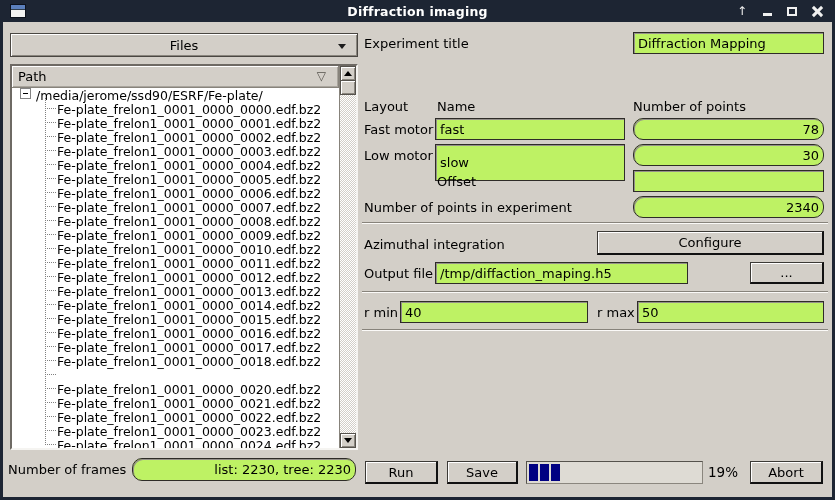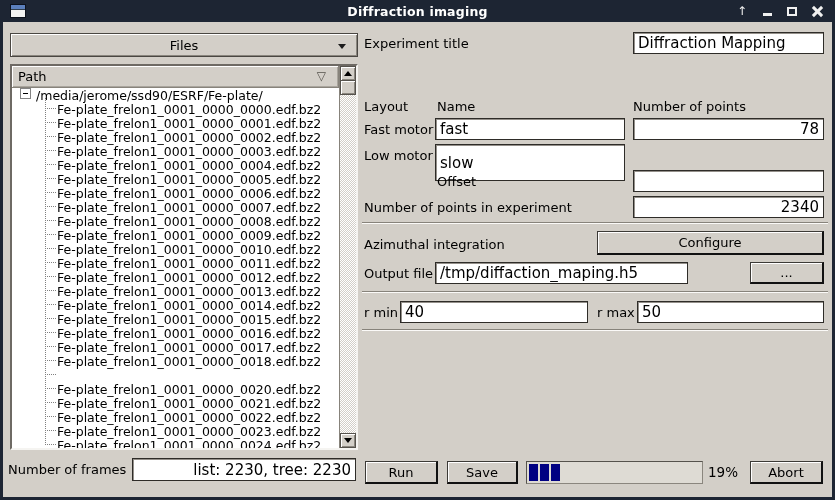--- a/index.html
+++ b/index.html
@@ -17,24 +17,24 @@
   .controls{position:absolute;right:10px;top:0;height:22px;display:flex;align-items:center;gap:9px;}
   .ctrl{width:16px;height:16px;display:flex;align-items:center;justify-content:center;color:#f0f0f0;cursor:default;}
   .shade-glyph{font-size:12px;line-height:1;color:#f0f0f0;}
   .min-bar{width:9px;height:3px;background:#f0f0f0;margin-top:7px;}
   .max-box{width:10px;height:9px;border:2px solid #f0f0f0;box-sizing:border-box;}
   .x-icon{position:relative;width:11px;height:11px;}
   .x-icon i{position:absolute;left:-1px;top:4px;width:13px;height:3px;background:#f0f0f0;}
   .x-icon i.xb1{transform:rotate(45deg);} .x-icon i.xb2{transform:rotate(-45deg);}
   
   .label{position:absolute;font-size:13px;color:#000;white-space:nowrap;}
-  .field{position:absolute;background:#ffffff;border:1px solid #2e2c28;box-sizing:border-box;
-    box-shadow:inset 1px 1px 0 #94908a;font-family:"DejaVu Sans",sans-serif;font-size:15px;
+  .field{position:absolute;background:#bef264;border:1px solid #2e2c28;box-sizing:border-box;
+    box-shadow:inset 1px 1px 0 #94908a;font-family:"DejaVu Sans",sans-serif;font-size:13px;
     color:#000;padding:0 4px;outline:none;}
-  .field.right{text-align:right;}
+  .field.right{text-align:right;border-radius:10px;}
   .btn{position:absolute;background:#d3cfc8;border:1px solid #3c3a36;border-right:2px solid #111;
     border-bottom:2px solid #111;box-sizing:border-box;box-shadow:inset 1px 1px 0 #ffffff;
     font-size:13px;color:#000;display:flex;align-items:center;justify-content:center;cursor:default;}
   .sep{position:absolute;height:0;border-top:1px solid #87837b;border-bottom:1px solid #fbfaf8;}
   
   .combo{position:absolute;background:#d3cfc8;border:1px solid #4a4742;box-sizing:border-box;
     box-shadow:inset 1px 1px 0 #fff,inset -1px -1px 0 #8a867e;display:flex;align-items:center;
     justify-content:center;font-size:13px;cursor:default;}
   .combo-arrow{position:absolute;right:11px;top:10px;width:0;height:0;
     border-left:4px solid transparent;border-right:4px solid transparent;border-top:5px solid #1c1c1c;}
@@ -274,20 +274,21 @@
   <span class="label" style="left:364px;top:99px">Layout</span>
   <span class="label" style="left:437px;top:99px">Name</span>
   <span class="label" style="left:633px;top:99px">Number of points</span>
 
   <span class="label" style="left:364px;top:122px">Fast motor</span>
   <input class="field" style="left: 435px; top: 118px; width: 190px; height: 22px;" value="fast">
   <input class="field right" style="left: 633px; top: 118px; width: 191px; height: 22px;" value="78">
 
   <span class="label" style="left:364px;top:148px">Low motor</span>
   <input class="field" style="left: 435px; top: 144px; width: 190px; height: 37px;" value="slow">
+  <input class="field right" style="left: 633px; top: 144px; width: 191px; height: 22px;" value="30">
 
   <span class="label" style="left:437px;top:174px">Offset</span>
   <input class="field" style="left: 633px; top: 170px; width: 191px; height: 22px;" value="">
 
   <span class="label" style="left:364px;top:200px">Number of points in experiment</span>
   <input class="field right" style="left: 633px; top: 196px; width: 191px; height: 22px;" value="2340">
 
   <div class="sep" style="left:362px;top:222px;width:466px"></div>
 
   <span class="label" style="left:364px;top:237px">Azimuthal integration</span>

